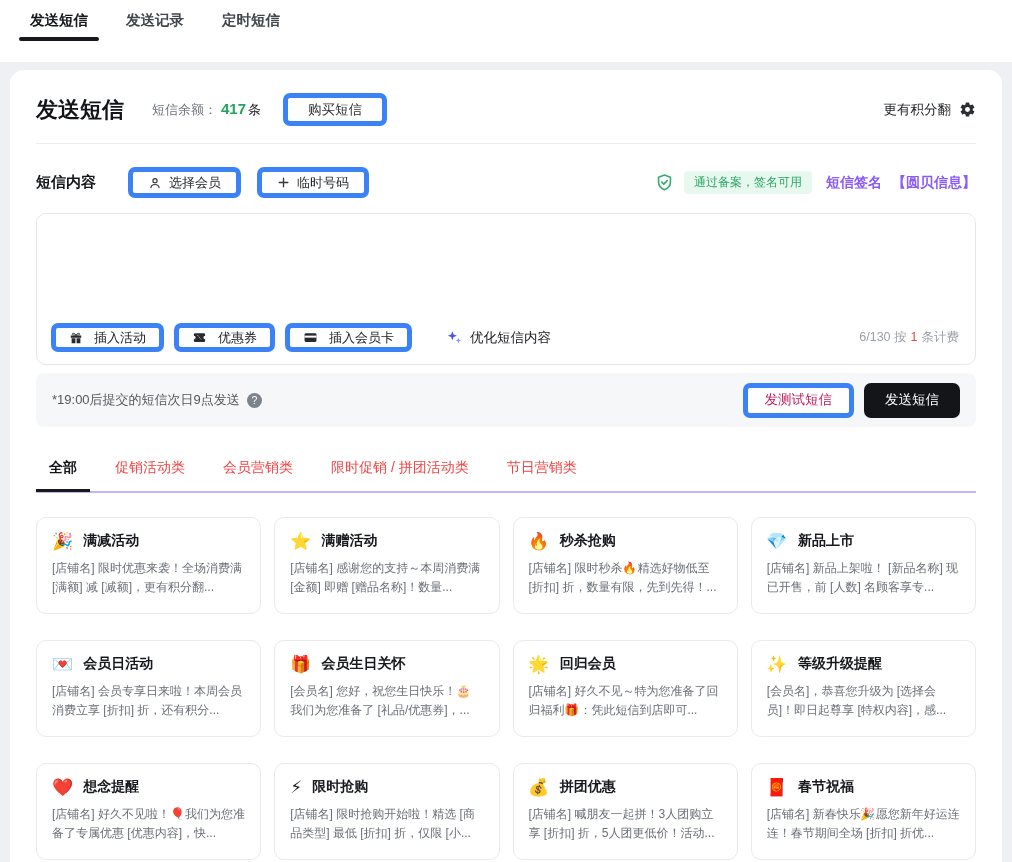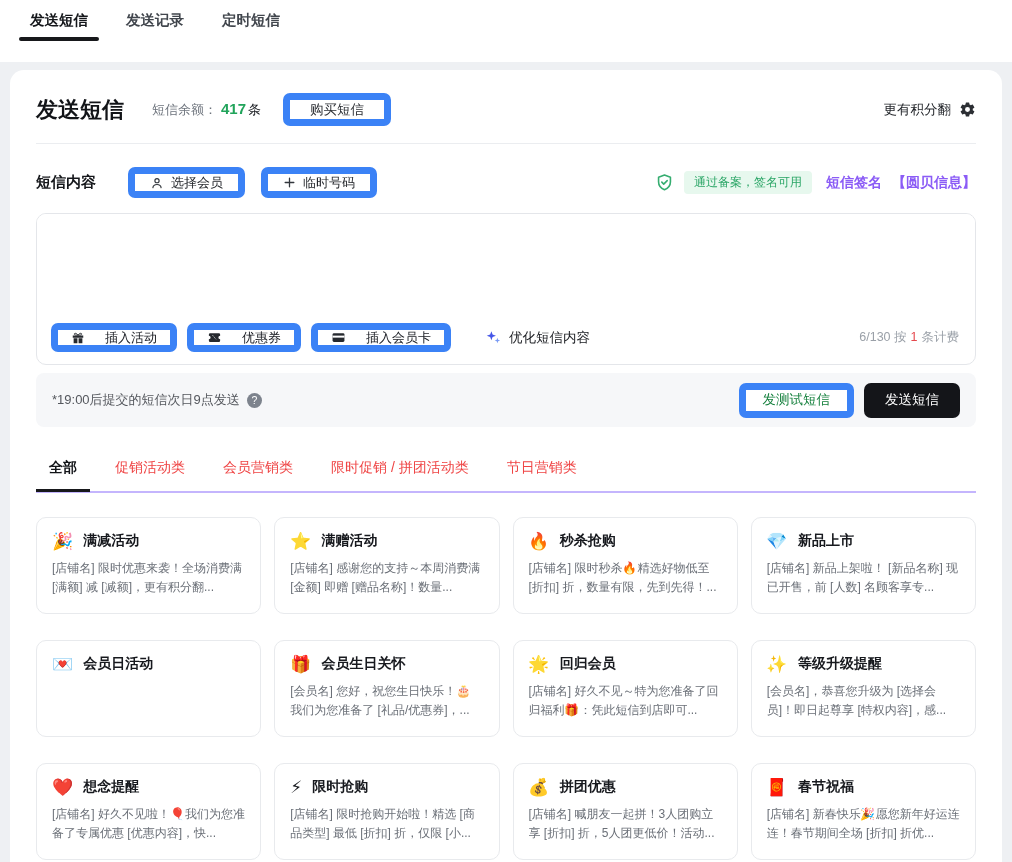--- a/index.html
+++ b/index.html
@@ -16,49 +16,49 @@
   .top-tab.active { color:#14161a; font-weight:700; }
   .top-tab.active::after { content:""; position:absolute; left:-11px; right:-11px; top:25px; height:4px; background:#17181b; border-radius:2.5px; }
   
   .panel { margin:8px 10px 0; background:#fff; border-radius:14px 14px 0 0; padding:0 26px; height:792px; }
   .header-row { padding-top:23px; display:flex; align-items:center; }
   .page-title { margin:0; font-size:22px; font-weight:700; color:#121418; }
   .balance { margin-left:28px; display:flex; align-items:baseline; }
   .bal-label { font-size:13px; color:#6e747d; }
   .bal-value { font-size:15px; font-weight:700; color:#21a45b; margin:0 2px 0 4px; }
   .bal-unit  { font-size:13px; color:#171a1f; }
-  .btn { background:#fff; border:7px solid #3b82f6; border-radius:7px; cursor:pointer; font-family:Liberation Serif, serif; }
+  .btn { background:#fff; border:5px solid #3b82f6; border-radius:7px; cursor:pointer; font-family:Liberation Serif, serif; }
   .buy-btn { margin-left:22px; height:33px; padding:0 20px; font-size:13.5px; color:#2b2e33; }
   .spacer { flex:1; }
   .settings { display:flex; align-items:center; gap:8px; font-size:13.5px; color:#1e2126; cursor:pointer; }
   .divider { height:1px; background:#ebedf0; margin-top:17px; }
   
   .compose-row { margin-top:23px; display:flex; align-items:center; }
   .section-title { font-size:15px; font-weight:700; color:#15171b; }
   .chip-btn { height:31px; display:inline-flex; align-items:center; gap:7px; padding:0 15px; font-size:13px; color:#23262b; }
   .chip-btn.first { margin-left:32px; }
   .chip-btn + .chip-btn { margin-left:16px; }
   .compose-right { margin-left:auto; display:flex; align-items:center; gap:10px; }
   .filing-badge { height:23px; display:inline-flex; align-items:center; padding:0 10px; border-radius:4px; background:#e7f8ee; color:#2aa566; font-size:12px; }
   .sig-label, .sig-value { font-size:14px; font-weight:700; color:#8b5cf6; }
   .sig-label { margin-left:4px; }
   
   .editor { margin-top:15px; border:1px solid #e4e6ea; border-radius:10px; height:152px; display:flex; flex-direction:column; overflow:hidden; background:#fff; }
   .sms-input { flex:1; border:0; outline:none; resize:none; padding:12px 14px; font-family:inherit; font-size:13px; color:#17191e; }
   .editor-toolbar { display:flex; align-items:center; padding:0 16px 12px 14px; }
-  .tool-btn { height:29px; display:inline-flex; align-items:center; gap:20px; padding:0 13px; font-size:13px; color:#202329; margin-right:10px; }
+  .tool-btn { height:29px; display:inline-flex; align-items:center; gap:11px; padding:0 13px; font-size:13px; color:#202329; margin-right:10px; }
   .optimize { display:flex; align-items:center; gap:7px; margin-left:24px; font-size:13.5px; color:#17191e; cursor:pointer; }
   .counter { margin-left:auto; font-size:12.5px; color:#9aa0a8; white-space:nowrap; }
   .counter .red { color:#e5484d; margin:0 4px; }
   
   .notice-bar { margin-top:8px; background:#f6f7f9; border-radius:8px; height:54px; display:flex; align-items:center; padding:0 16px; }
   .notice-text { font-size:13px; color:#54575d; }
   .q-icon { width:15px; height:15px; border-radius:50%; background:#7d838d; color:#fff; font-size:10.5px; line-height:15px; display:inline-flex; align-items:center; justify-content:center; margin-left:7px; cursor:pointer; }
   .notice-actions { margin-left:auto; display:flex; gap:10px; }
-  .test-btn { height:35px; padding:0 17px; font-size:13.5px; color:#15803d; }
+  .test-btn { height:35px; padding:0 17px; font-size:13.5px; color:#be185d; }
   .send-btn { height:35px; padding:0 21px; border:0; border-radius:7px; background:#141519; color:#fff; font-size:13.5px; cursor:pointer; font-family:inherit; }
   
   .template-tabs { margin-top:27px; display:flex; border-bottom:2px solid #c4b5fd; }
   .ttab { position:relative; padding:5px 13px 14px; font-size:14px; color:#ef4444; cursor:pointer; }
   .ttab + .ttab { margin-left:12px; }
   .ttab.active { color:#121418; font-weight:700; }
   .ttab.active::after { content:""; position:absolute; left:0; right:0; bottom:-1px; height:3px; background:#17181b; }
   
   .template-grid { margin-top:24px; display:grid; grid-template-columns:repeat(4,1fr); gap:26px 13px; }
   .tcard { border:1px solid #e8eaed; border-radius:10px; padding:14px 15px; background:#fff; height:97px; overflow:hidden; cursor:pointer; }
@@ -204,20 +204,21 @@
           <span class="tcard-emoji">💎</span>
           <span class="tcard-title">新品上市</span>
         </div>
       <div class="tcard-body">[店铺名] 新品上架啦！ [新品名称] 现已开售，前 [人数] 名顾客享专...</div>
     </div>
     <div class="tcard">
       <div class="tcard-head">
           <span class="tcard-emoji">💌</span>
           <span class="tcard-title">会员日活动</span>
         </div>
+      <div class="tcard-body">[店铺名] 会员专享日来啦！本周会员消费立享 [折扣] 折，还有积分...</div>
     </div>
     <div class="tcard">
       <div class="tcard-head">
           <span class="tcard-emoji">🎁</span>
           <span class="tcard-title">会员生日关怀</span>
         </div>
       <div class="tcard-body">[会员名] 您好，祝您生日快乐！🎂 我们为您准备了 [礼品/优惠券]，...</div>
     </div>
     <div class="tcard">
       <div class="tcard-head">

